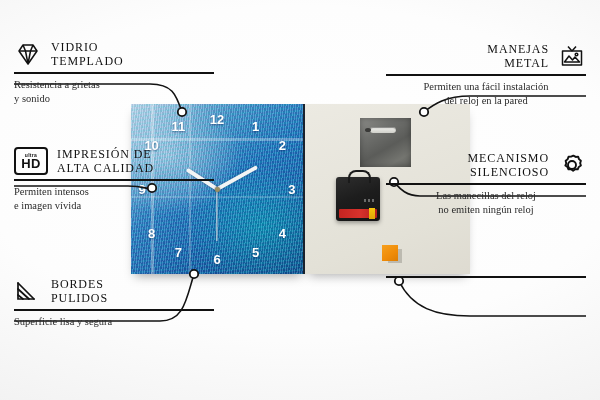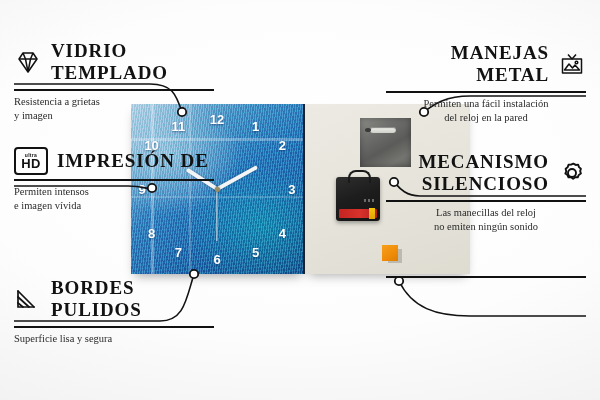--- a/index.html
+++ b/index.html
@@ -90,21 +90,21 @@
     box-shadow:5px 3px 0 -1px rgba(120,118,110,.35);
   }
 
   
   .callout{position:absolute;width:200px;}
   .callout.left{left:14px;text-align:left;}
   .callout.right{right:14px;text-align:right;}
 
   .co-head{display:flex;align-items:center;gap:9px;}
   .callout.right .co-head{flex-direction:row-reverse;}
-  .co-title{font-size:19px;font-weight:700;letter-spacing:.9px;color:#121212;
+  .co-title{font-size:12px;font-weight:400;letter-spacing:.9px;color:#121212;
     line-height:1.18;text-transform:uppercase;}
   .co-rule{height:2px;background:#111;margin:4px 0 4px;}
   .co-sub{font-size:10.5px;color:#2b2b2b;line-height:1.32;}
   .callout.right .co-sub{text-align:center;}
   .ico{flex:0 0 auto;width:28px;height:28px;display:block;}
 
   .hd-ico{width:30px;height:24px;border:2px solid #111;border-radius:4px;
     display:flex;flex-direction:column;align-items:center;justify-content:center;line-height:1;}
   .hd-ico .u{font-family:"Liberation Sans",sans-serif;font-size:5px;font-weight:700;letter-spacing:.3px;color:#111;}
   .hd-ico .h{font-family:"Liberation Sans",sans-serif;font-size:13px;font-weight:700;letter-spacing:.3px;color:#111;margin-top:-1px;}
@@ -185,32 +185,32 @@
               <path d="M19,5 L16.5,11 L14,24"></path>
           </g>
         </svg>
       </span>
       <span class="co-title">
         <span>VIDRIO</span><br><span>TEMPLADO</span>
       </span>
     </div>
     <div class="co-rule"></div>
     <div class="co-sub">
-      <span>Resistencia a grietas</span><br><span>y imagen</span>
+      <span>Resistencia a grietas</span><br><span>y sonido</span>
     </div>
   </div>
 
   <div class="callout left" style="top:147px">
     <div class="co-head">
       <span class="ico hd-ico">
         <span class="u">ultra</span>
         <span class="h">HD</span>
       </span>
       <span class="co-title">
-        <span>IMPRESIÓN DE</span><br>
+        <span>IMPRESIÓN DE</span><br><span>ALTA CALIDAD</span>
       </span>
     </div>
     <div class="co-rule"></div>
     <div class="co-sub">
       <span>Permiten intensos</span><br><span>e imagen vívida</span>
     </div>
   </div>
 
   <div class="callout left" style="top:277px">
     <div class="co-head">
@@ -263,21 +263,21 @@
             <circle cx="14" cy="14" r="4"></circle>
           </g>
         </svg>
       </span>
       <span class="co-title">
         <span>MECANISMO</span><br><span>SILENCIOSO</span>
       </span>
     </div>
     <div class="co-rule"></div>
     <div class="co-sub">
-      <span>Las manecillas del reloj</span><br><span>no emiten ningún sonido</span>
+      <span>Las manecillas del reloj</span><br><span>no emiten ningún reloj</span>
     </div>
   </div>
 
   <div class="callout right" style="top:272px">
     <div class="co-rule"></div>
   </div>
 
 </div>
 
 </body></html>

